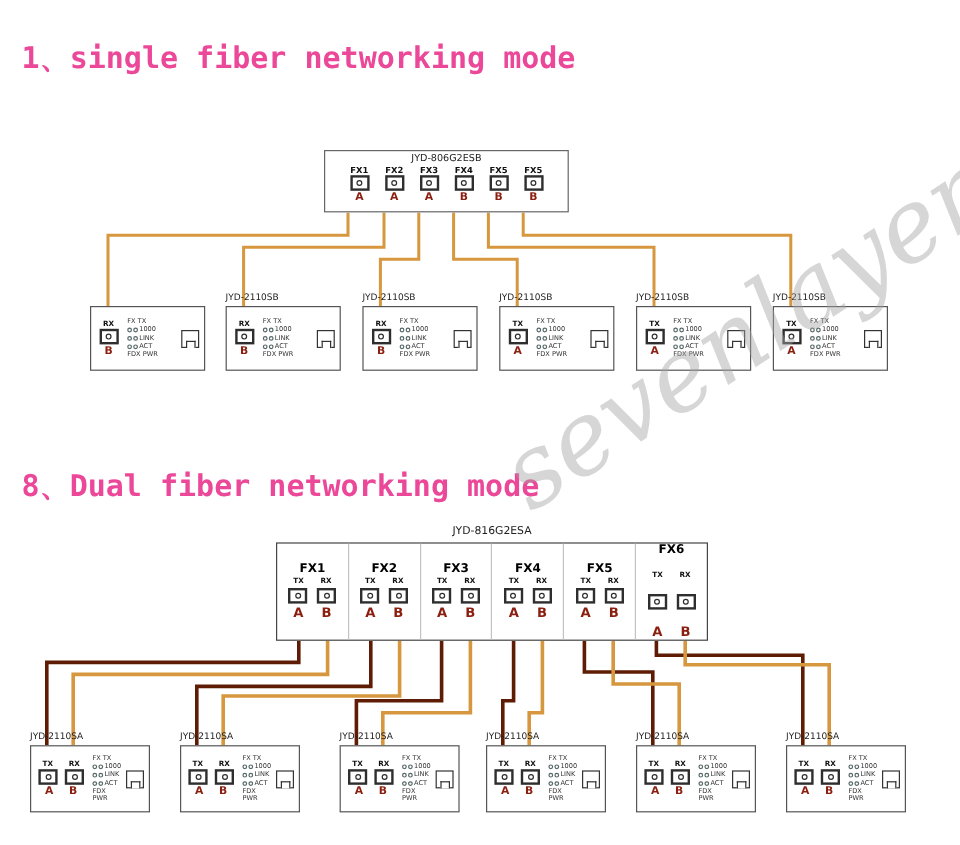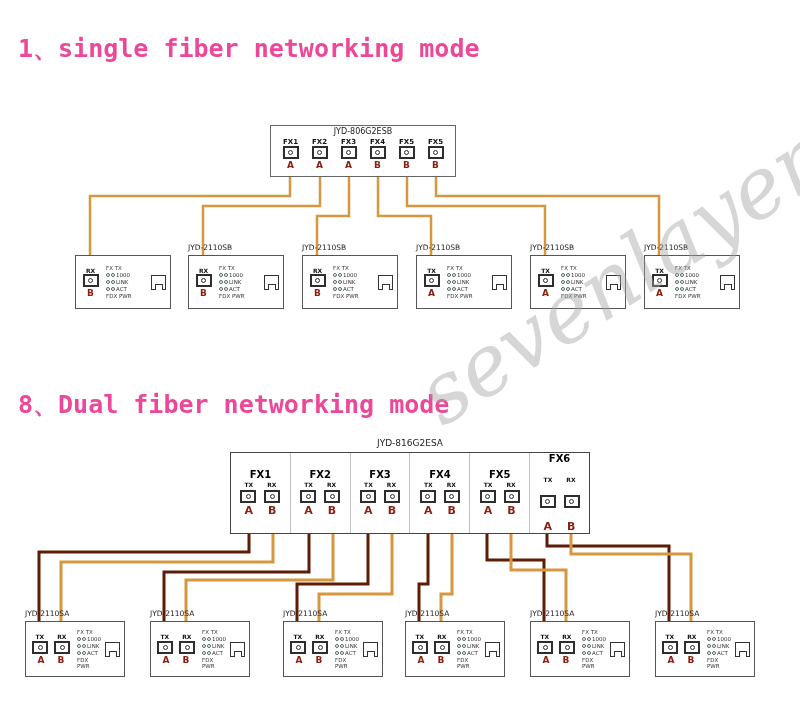--- a/index.html
+++ b/index.html
@@ -18,21 +18,21 @@
     color: #ec4899;
     white-space: nowrap;
   }
   #heading1 { left: 18px; top: 32px; }
   #heading2 { left: 18px; top: 388px; }
 
   svg.lines { position: absolute; left: 0; top: 0; }
 
   
   .switch1 {
-    position: absolute; left: 270px; top: 125px; width: 186px; height: 52px;
+    position: absolute; left: 270px; top: 125px; width: 204px; height: 52px;
     border: 1px solid #666; background: #fff;
     display: flex; flex-direction: column; align-items: center; padding-top: 1px;
   }
   .switch1 .stitle { font-size: 8px; color: #222; line-height: 10px; }
   .ports-row { display: flex; gap: 2px; margin-top: 1px; }
   .port-cell { width: 27px; display: flex; flex-direction: column; align-items: center; }
   .port-cell .plabel { font-size: 7px; font-weight: bold; color: #111; line-height: 8px; }
   .fport {
     width: 16px; height: 13px; border: 2px solid #2e2e2e; background: #fff;
     display: inline-flex; align-items: center; justify-content: center; flex: none;

